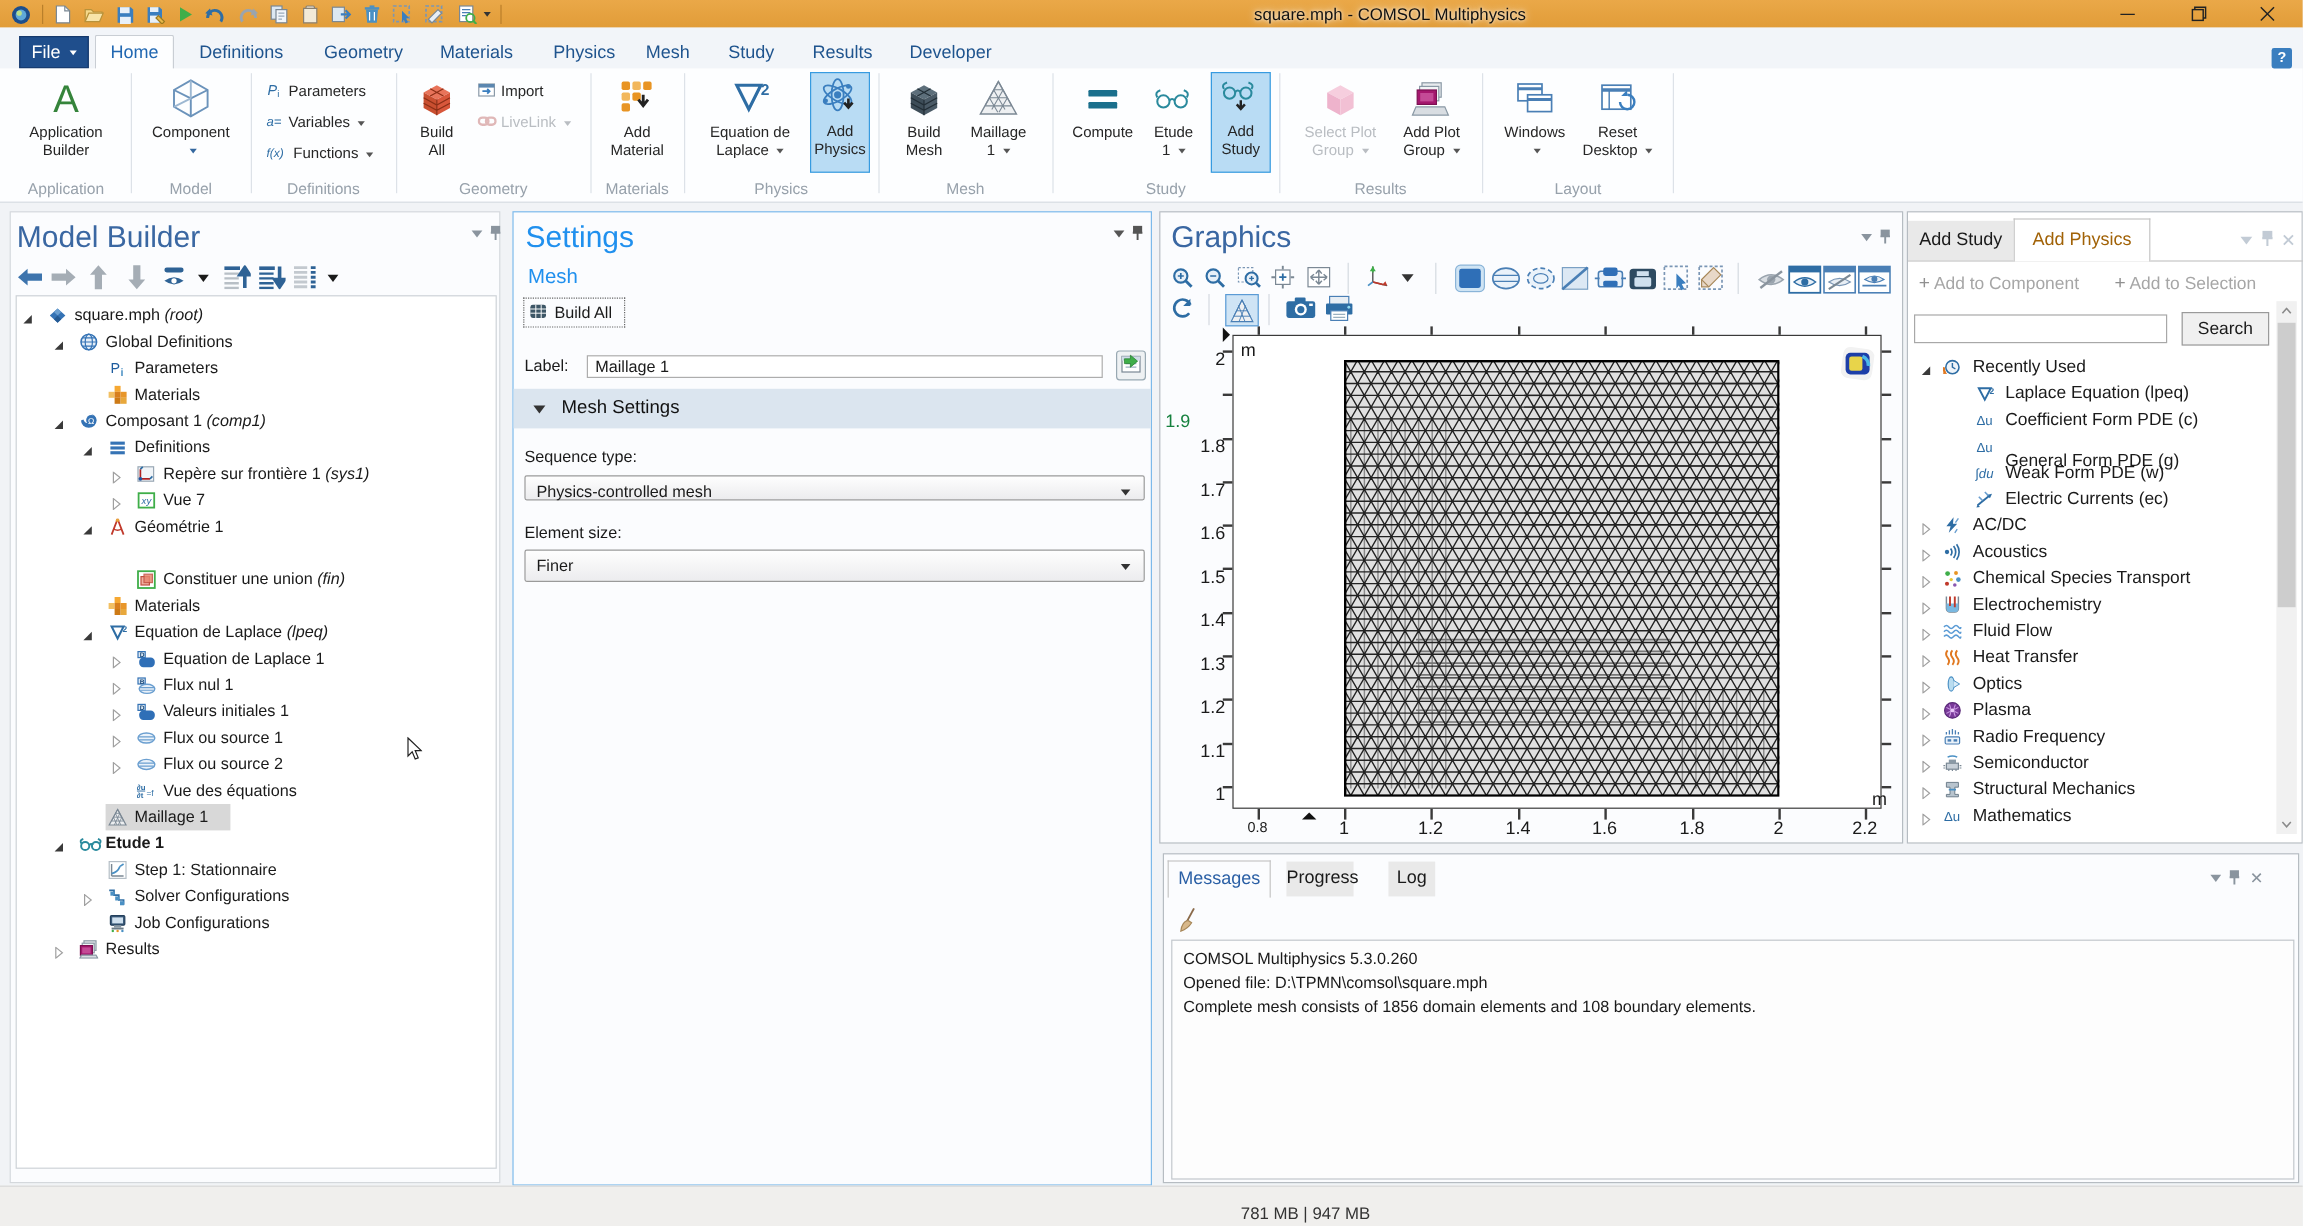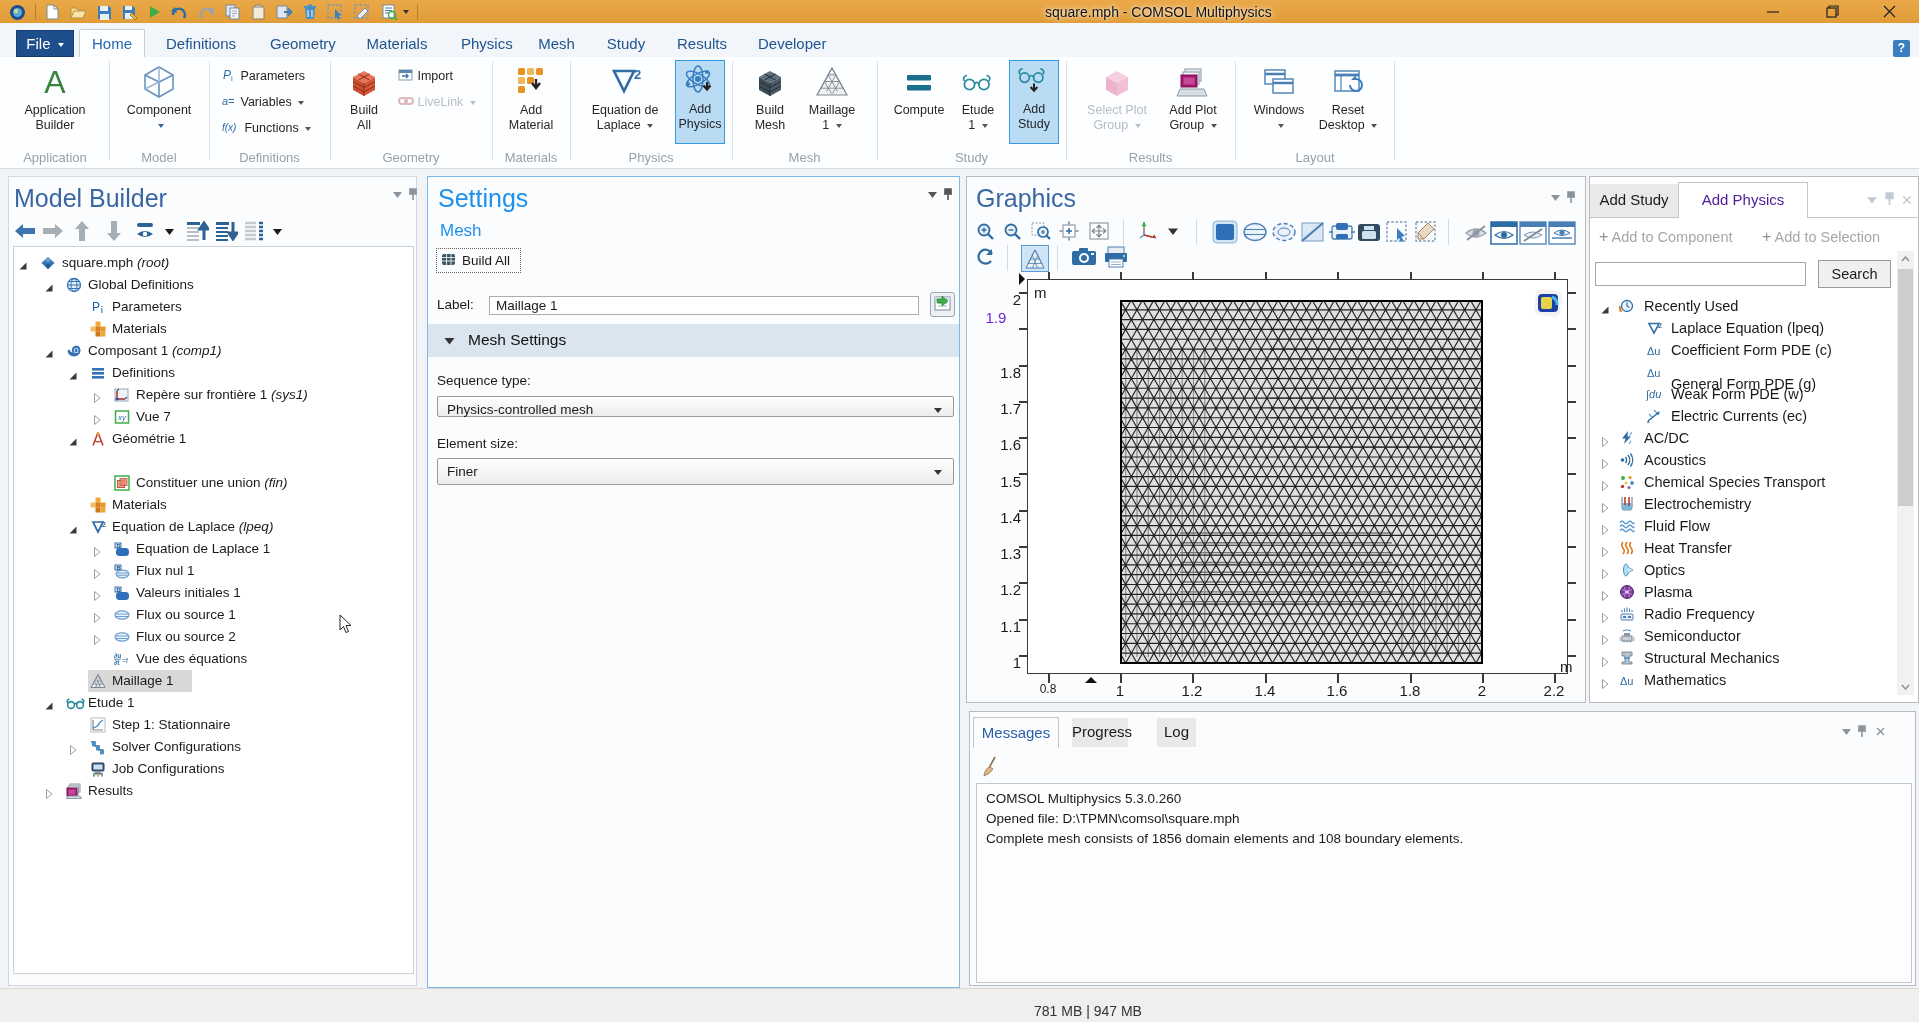--- a/index.html
+++ b/index.html
@@ -557,21 +557,21 @@
         <span class="abs" style="left:122px;top:0;">Vue des équations</span>
       </div>
   <div class="tr" style="top:423px;left:0;width:399px;">
         <span class="abs" style="left:74px;top:0;height:22px;width:104px;background:#d8d8d8;"></span>
         <span class="abs" style="left:76px;top:3px;width:16px;height:16px;"><svg width="16" height="16" viewBox="0 0 16 16">
             <polygon points="8,1.5 15,14.5 1,14.5" fill="#eceef0" stroke="#7b8894"></polygon>
             <path d="M4.5,8 h7 M3,11.2 h10 M8,1.5 l5,9.7 M8,1.5 l-5,9.7 M6.2,4.8 l4.5,9.7 M9.8,4.8 l-4.5,9.7 M6.2,4.8 h3.6 M4.5,8 l3,6.5 M11.5,8 l-3,6.5" stroke="#7b8894" stroke-width="0.7" fill="none"></path>
           </svg></span>
         <span class="abs" style="left:98px;top:0;">Maillage 1</span>
       </div>
-  <div class="tr" style="top:445px;left:0;width:399px;">
+  <div class="tr" style="top:445px;left:0;width:399px;font-weight:bold;">
         <span class="exp" style="left:30px"><svg width="10" height="10" viewBox="0 0 10 10">
             <polygon points="8.5,1.5 8.5,8.5 1.5,8.5" fill="#3a3a3a"></polygon>
           </svg></span>
         <span class="abs" style="left:52px;top:3px;width:20px;height:16px;"><svg width="20" height="16" viewBox="0 0 20 16">
             <g stroke="#2a8a9d" fill="none" stroke-width="1.6">
               <circle cx="5" cy="10" r="3.4"></circle>
               <circle cx="14" cy="10" r="3.4"></circle>
               <path d="M8.4,9.3 q1.6,-1.8 3.2,0 M1.8,8 q-1.8,-2.8 1.6,-4 M17.2,8 q1.8,-2.8 -1.6,-4"></path>
             </g>
           </svg></span>
@@ -825,21 +825,21 @@
   <div class="abs" style="left:0px;top:332px;width:50px;text-align:right;font-size:15px;color:#1a1a1a;">1.4</div>
   <div class="abs" style="left:48px;top:333px;width:8px;height:1.5px;background:#3a3a3a;"></div>
   <div class="abs" style="left:0px;top:296px;width:50px;text-align:right;font-size:15px;color:#1a1a1a;">1.5</div>
   <div class="abs" style="left:48px;top:296px;width:8px;height:1.5px;background:#3a3a3a;"></div>
   <div class="abs" style="left:0px;top:259px;width:50px;text-align:right;font-size:15px;color:#1a1a1a;">1.6</div>
   <div class="abs" style="left:48px;top:260px;width:8px;height:1.5px;background:#3a3a3a;"></div>
   <div class="abs" style="left:0px;top:223px;width:50px;text-align:right;font-size:15px;color:#1a1a1a;">1.7</div>
   <div class="abs" style="left:48px;top:224px;width:8px;height:1.5px;background:#3a3a3a;"></div>
   <div class="abs" style="left:0px;top:187px;width:50px;text-align:right;font-size:15px;color:#1a1a1a;">1.8</div>
   <div class="abs" style="left:48px;top:188px;width:8px;height:1.5px;background:#3a3a3a;"></div>
-  <div class="abs" style="left:0px;top:132px;width:50px;text-align:center;font-size:15px;color:#6d28d9;">1.9</div>
+  <div class="abs" style="left:0px;top:166px;width:50px;text-align:left;font-size:15px;color:#15803d;">1.9</div>
   <div class="abs" style="left:48px;top:151px;width:8px;height:1.5px;background:#3a3a3a;"></div>
   <div class="abs" style="left:0px;top:114px;width:50px;text-align:right;font-size:15px;color:#1a1a1a;">2</div>
   <div class="abs" style="left:48px;top:115px;width:8px;height:1.5px;background:#3a3a3a;"></div>
   <div class="abs" style="left:52px;top:505px;width:50px;text-align:center;font-size:12px;color:#1a1a1a;">0.8</div>
   <div class="abs" style="left:77px;top:497px;width:1.5px;height:9px;background:#3a3a3a;"></div>
   <div class="abs" style="left:124px;top:505px;width:50px;text-align:center;font-size:15px;color:#1a1a1a;">1</div>
   <div class="abs" style="left:149px;top:497px;width:1.5px;height:9px;background:#3a3a3a;"></div>
   <div class="abs" style="left:196px;top:505px;width:50px;text-align:center;font-size:15px;color:#1a1a1a;">1.2</div>
   <div class="abs" style="left:221px;top:497px;width:1.5px;height:9px;background:#3a3a3a;"></div>
   <div class="abs" style="left:269px;top:505px;width:50px;text-align:center;font-size:15px;color:#1a1a1a;">1.4</div>
@@ -884,21 +884,21 @@
         <rect x="5" y="6" width="20" height="18" rx="4" fill="#1d3fa8"></rect>
         <rect x="8" y="9" width="11" height="12" rx="2" fill="#e8d44a"></rect>
         <path d="M19,9 a8,8 0 0 1 5,8" stroke="#4ab8e8" stroke-width="3" fill="none"></path>
       </svg>
   </div>
 </div>
 
 <div class="panel" id="appanel" style="left:1589px;top:176px;width:330px;height:527px;background:#fff;">
   <div class="abs" style="left:0;top:7px;width:88px;height:33px;background:#e9e9e9;font-size:15px;text-align:center;line-height:31px;color:#1a1a1a;">Add Study</div>
   <div class="abs" style="left:0;top:40px;width:330px;height:1px;background:#c5c5c5;"></div>
-  <div class="abs" style="left:88px;top:5px;width:130px;height:36px;background:#fff;border:1px solid #c5c5c5;border-bottom:none;font-size:15px;text-align:center;line-height:33px;color:#4c1d95;">Add Physics</div>
+  <div class="abs" style="left:88px;top:5px;width:114px;height:36px;background:#fff;border:1px solid #c5c5c5;border-bottom:none;font-size:15px;text-align:center;line-height:33px;color:#a16207;">Add Physics</div>
   <svg class="abs" style="left:276px;top:19px" width="12" height="9" viewBox="0 0 11 8">
       <path d="M1,1 L5.5,7 L10,1 z" fill="#c2cbd5"></path>
     </svg>
   <svg class="abs" style="left:294px;top:15px" width="11" height="14" viewBox="0 0 10 13">
       <path d="M2,1 h6 v5 h-6 z M1,6 h8 M5,6 v6" stroke="#c2cbd5" stroke-width="1.6" fill="#c2cbd5"></path>
     </svg>
   <svg class="abs" style="left:311px;top:17px" width="12" height="12" viewBox="0 0 11 11">
       <path d="M2,2 L9,9 M9,2 L2,9" stroke="#c2cbd5" stroke-width="1.4"></path>
     </svg>
   <div class="abs" style="left:9px;top:51px;font-size:14.5px;color:#a6a6a6;"><span style="color:#909090;font-size:16px;">+</span> Add to Component</div>

